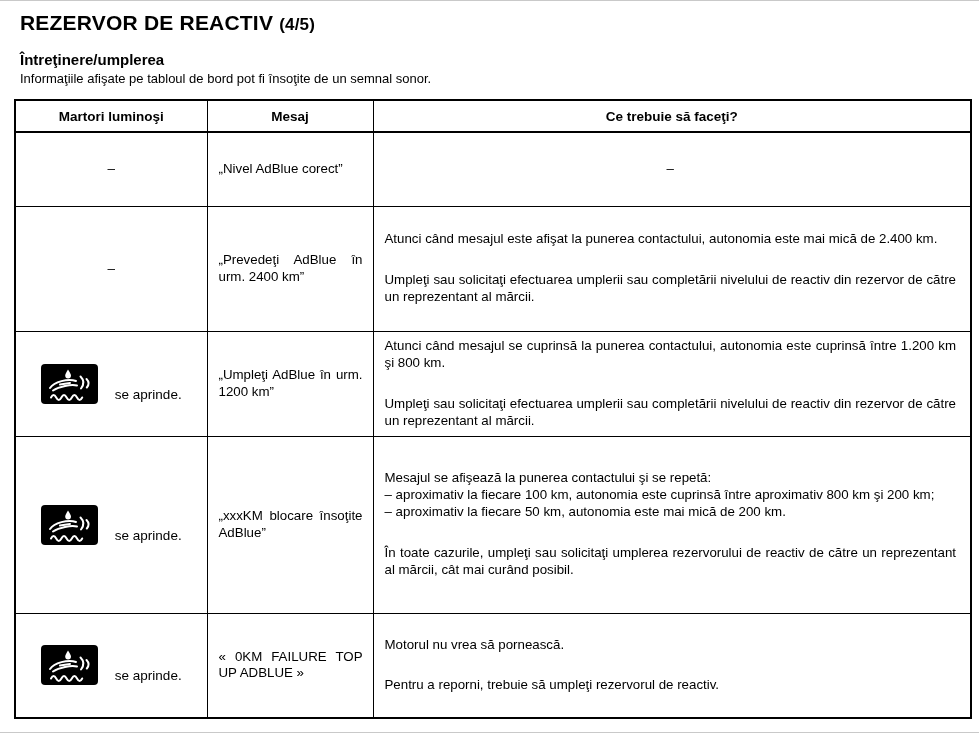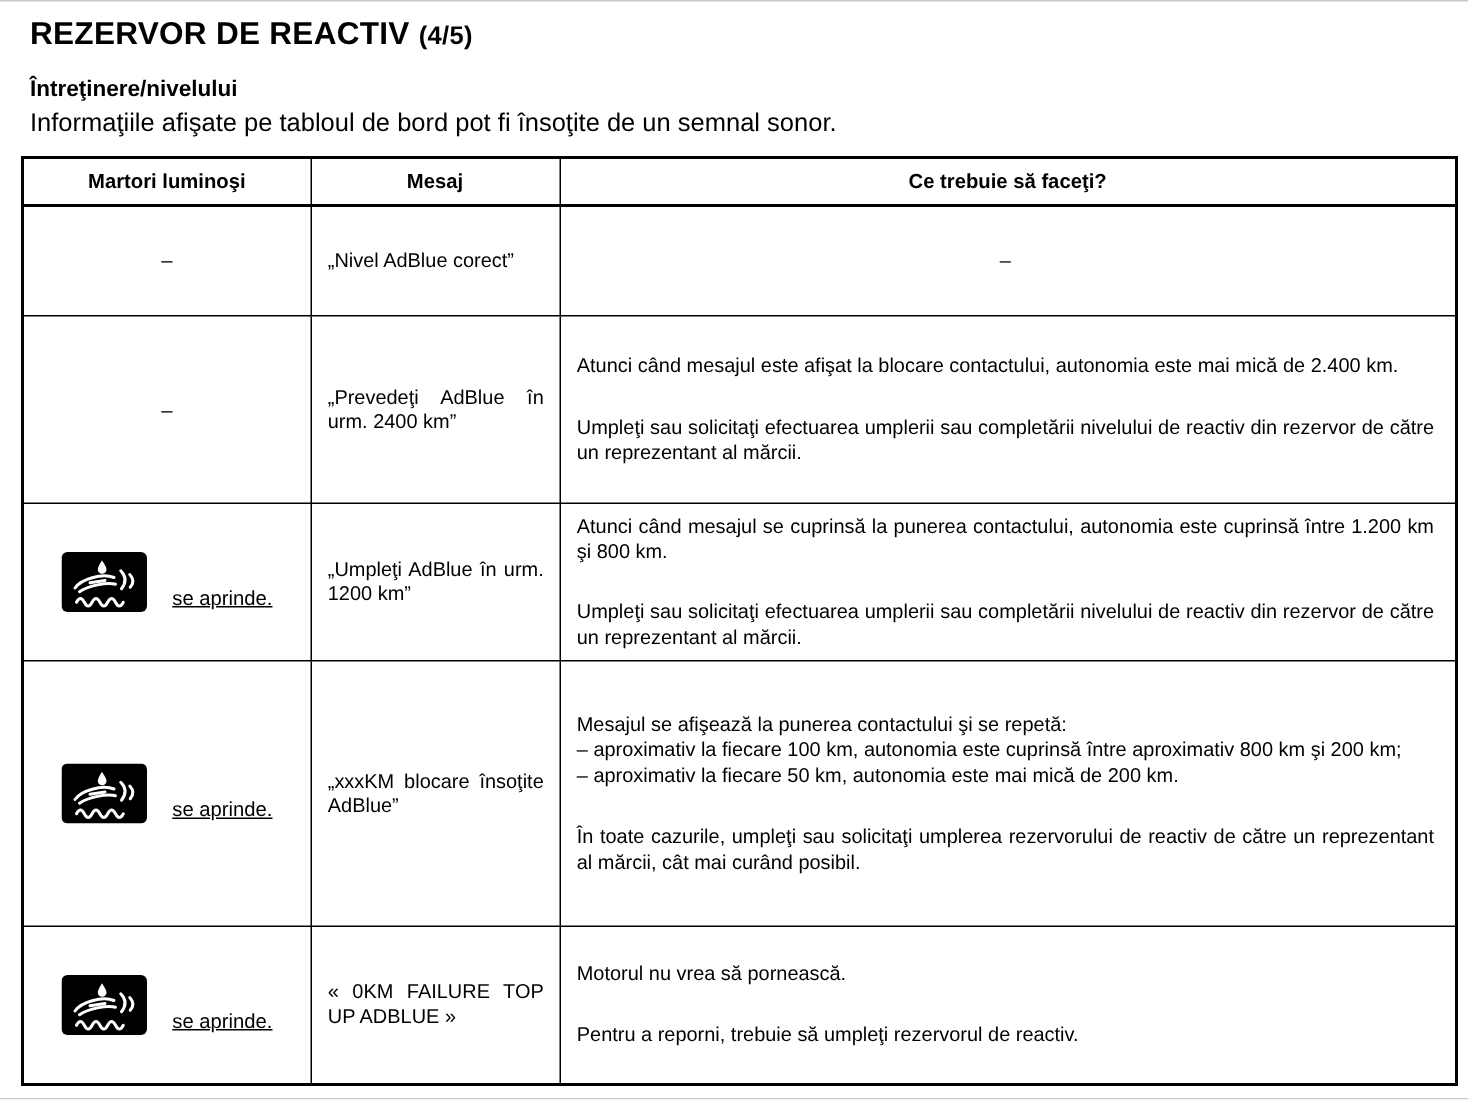--- a/index.html
+++ b/index.html
@@ -33,21 +33,21 @@
     font-weight: bold;
   }
   .doc-subtitle {
     margin: 17px 0 0 6px;
     font-size: 15px;
     font-weight: bold;
     line-height: 1.1;
   }
   .doc-intro {
     margin: 2px 0 0 6px;
-    font-size: 17px;
+    font-size: 13px;
     line-height: 1.25;
   }
   table.main {
     margin-top: 12px;
     width: 956px;
     table-layout: fixed;
     border-collapse: collapse;
     border: 2px solid #000000;
     font-size: 13.3px;
     line-height: 1.27;
@@ -81,21 +81,20 @@
     display: flex;
     align-items: flex-end;
     justify-content: center;
     gap: 17px;
   }
   .ind-wrap .lamp { flex: 0 0 auto; display: block; }
   .ind-wrap .lamp-label {
     padding-bottom: 1px;
     font-size: 13.5px;
     white-space: nowrap;
-    text-decoration: underline;
   }
   .dash { font-size: 13.5px; }
   td.msg-cell {
     text-align: justify;
     padding: 6px 10px 6px 11px;
   }
   td.act-cell {
     padding: 6px 14px 6px 11px;
   }
   .rich .para {
@@ -114,21 +113,21 @@
   .rich b { font-weight: normal; }
 </style>
 </head>
 <body>
 
 <div class="page">
   <div class="content">
 
     <h1 class="doc-title"><span>REZERVOR DE REACTIV</span> <span class="suffix">(4/5)</span></h1>
 
-    <h2 class="doc-subtitle">Întreţinere/nivelului</h2>
+    <h2 class="doc-subtitle">Întreţinere/umplerea</h2>
     <div class="doc-intro">Informaţiile afişate pe tabloul de bord pot fi însoţite de un semnal sonor.</div>
 
     <table class="main">
       <colgroup>
           <col class="c1">
           <col class="c2">
           <col class="c3">
         </colgroup>
       <thead>
         <tr>
@@ -142,21 +141,21 @@
           <td class="ind-cell"><span class="dash">–</span></td>
           <td class="msg-cell">„Nivel AdBlue corect”</td>
           <td class="act-cell rich">
               <div class="para center"><span>–</span></div>
             </td>
         </tr>
         <tr class="r2">
           <td class="ind-cell"><span class="dash">–</span></td>
           <td class="msg-cell">„Prevedeţi AdBlue în urm. 2400 km”</td>
           <td class="act-cell rich">
-              <div class="para"><span>Atunci când mesajul este afişat la blocare contactului, </span><b>autonomia este mai mică de 2.400 km.</b></div>
+              <div class="para"><span>Atunci când mesajul este afişat la punerea contactului, </span><b>autonomia este mai mică de 2.400 km.</b></div>
               <div class="para"><span>Umpleţi sau solicitaţi efectuarea </span><b>umplerii sau completării nivelului de reactiv</b><span> din rezervor de către un reprezentant al mărcii.</span></div>
             </td>
         </tr>
         <tr class="r3">
           <td class="ind-cell">
             <span class="ind-wrap">
               <svg class="lamp" width="57" height="40" viewBox="0 0 57 40" aria-hidden="true">
                 <rect x="0" y="0" width="57" height="40" rx="4" fill="#000000"></rect>
                 <path d="M27 5.5 C25.2 8.6 24.2 10.2 24.2 11.6 a2.9 2.9 0 0 0 5.8 0 C30 10.2 28.9 8.6 27 5.5 Z" fill="#ffffff"></path>
                 <g fill="none" stroke="#ffffff" stroke-width="2" stroke-linecap="round">

